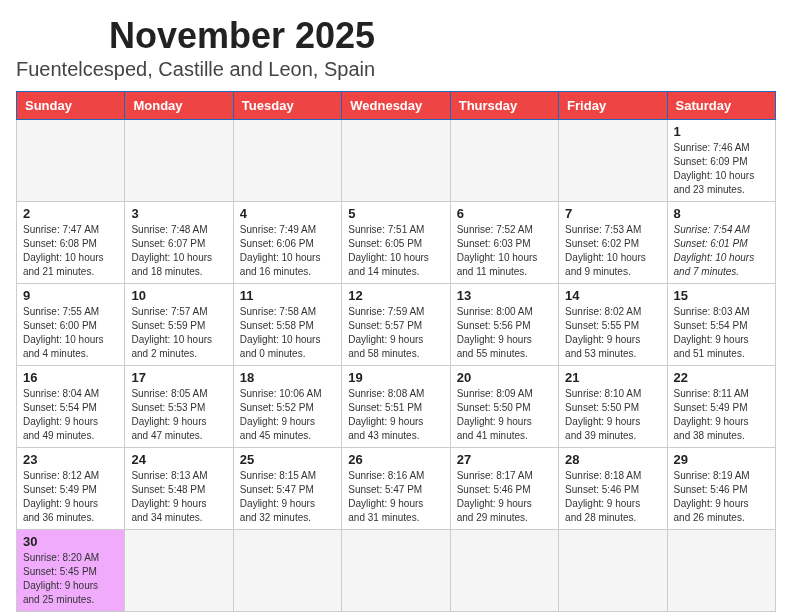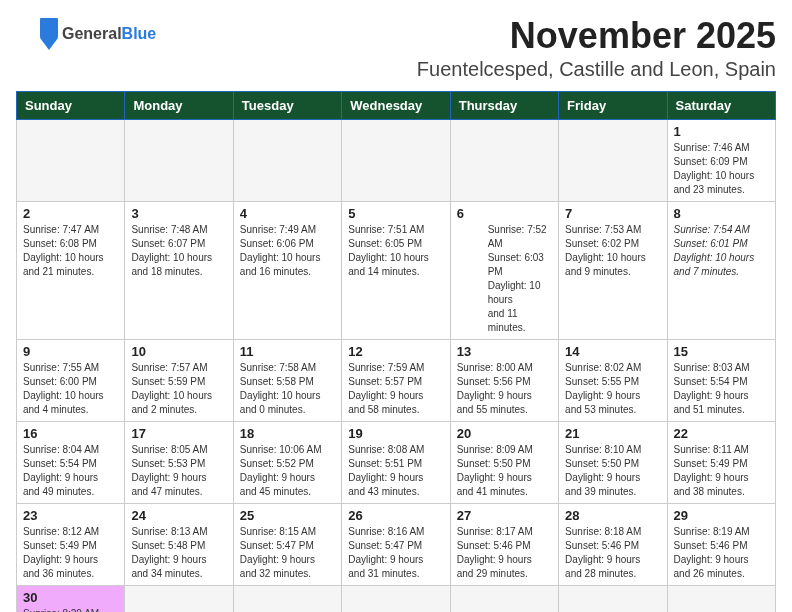--- a/index.html
+++ b/index.html
@@ -34,21 +34,21 @@
       font-size: 20px;
       color: #444;
       margin-top: 2px;
     }
     .calendar {
       width: 100%;
       border-collapse: collapse;
       border: 1px solid #ccc;
     }
     .calendar th {
-      background-color: #14532d;
+      background-color: #ef4444;
       color: #fff;
       font-size: 13px;
       font-weight: bold;
       padding: 6px 8px;
       text-align: left;
       border: 1px solid #2266bb;
     }
     .calendar td {
       vertical-align: top;
       border: 1px solid #ccc;
@@ -79,34 +79,20 @@
       background: #f0f0f0;
     }
     .last-row td.has-data {
       background: #f0abfc;
     }
   </style>
 </head>
 <body>
 
 <div class="header-area">
-  <div class="logo">
-    <div style="display:flex;align-items:center;gap:2px">
-      <div style="position:relative;width:44px;height:36px">
-        <svg viewBox="0 0 44 36" width="44" height="36">
-          <rect x="0" y="0" width="44" height="36" fill="white"></rect>
-          <rect x="24" y="2" width="18" height="20" fill="#2b7bde" rx="1"></rect>
-          <polygon points="24,22 42,22 33,34" fill="#2b7bde"></polygon>
-        </svg>
-      </div>
-      <div style="line-height:1.1">
-        <div style="font-size:16px;font-weight:bold;color:#444">General<span style="color:#2b7bde">Blue</span></div>
-      </div>
-    </div>
-  </div>
   <div class="title-area">
     <div class="month-title">November 2025</div>
     <div class="location-title">Fuentelcesped, Castille and Leon, Spain</div>
   </div>
 </div>
 
 <table class="calendar">
   <thead>
     <tr>
     <th>Sunday</th>
@@ -158,21 +144,21 @@
         </td>
         <td>
           <span class="day-num">5</span>
           <div class="day-info" style="white-space: pre-line;">Sunrise: 7:51 AM
 Sunset: 6:05 PM
 Daylight: 10 hours
 and 14 minutes.</div>
         </td>
         <td>
           <span class="day-num">6</span>
-          <div class="day-info" style="white-space: pre-line; margin-left: 31px;">Sunrise: 7:52 AM
+          <div class="day-info" style="white-space: pre-line;">Sunrise: 7:52 AM
 Sunset: 6:03 PM
 Daylight: 10 hours
 and 11 minutes.</div>
         </td>
         <td>
           <span class="day-num">7</span>
           <div class="day-info" style="white-space: pre-line;">Sunrise: 7:53 AM
 Sunset: 6:02 PM
 Daylight: 10 hours
 and 9 minutes.</div>

